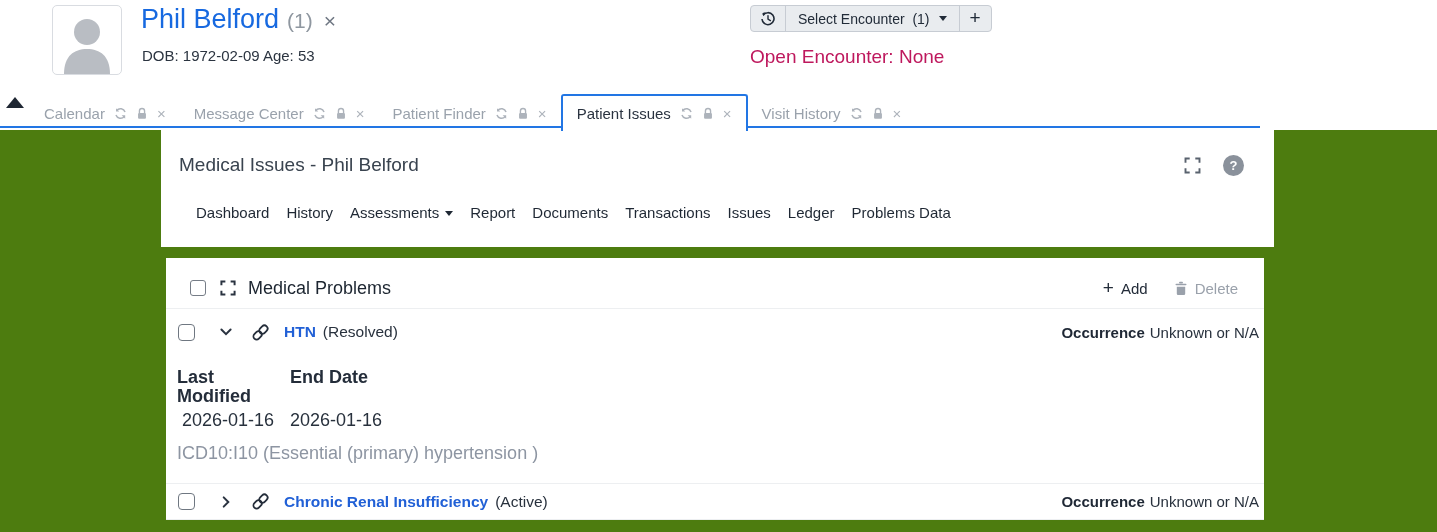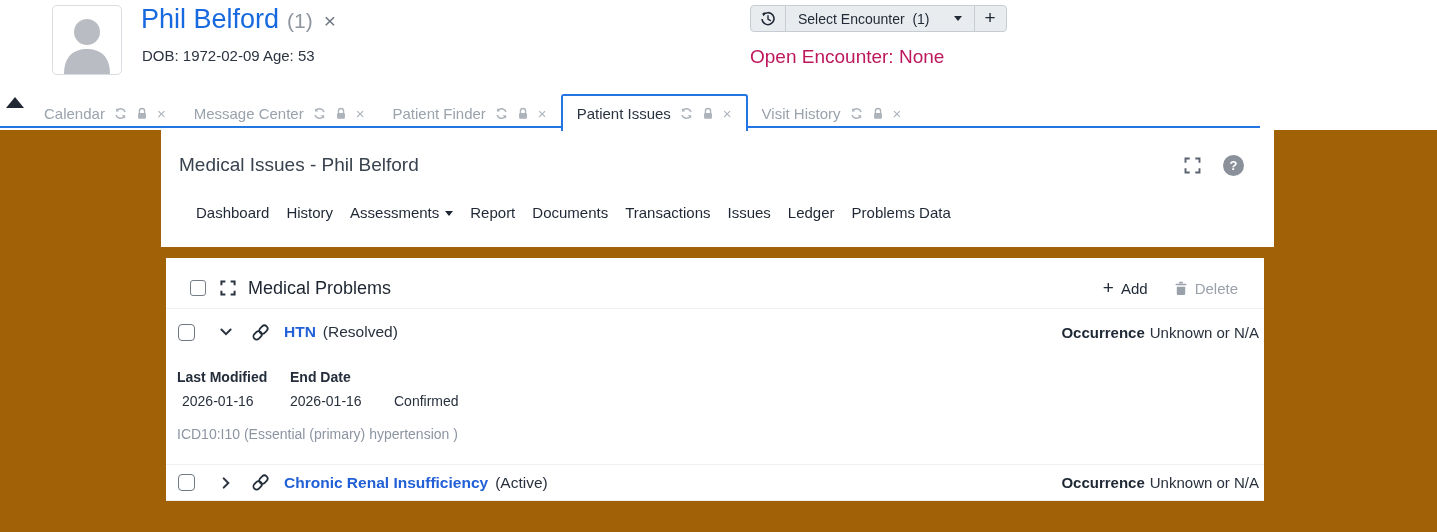--- a/index.html
+++ b/index.html
@@ -16,34 +16,34 @@
   .avatar-box { position:absolute; left:8px; top:5px; width:70px; height:70px; border:1px solid #d9dce1; border-radius:5px; background:#fff; display:flex; align-items:flex-end; justify-content:center; overflow:hidden; }
   .name-line { position:absolute; left:97px; top:4px; display:flex; align-items:baseline; }
   .patient-name { font-size:27px; font-weight:500; color:#1769e0; cursor:pointer; }
   .patient-count { font-size:21px; color:#8f97a0; margin-left:8px; }
   .patient-close { font-size:21px; color:#6e7682; margin-left:11px; cursor:pointer; }
   .dob-line { position:absolute; left:98px; top:47px; font-size:15px; color:#2b3440; }
   .enc-group { position:absolute; left:706px; top:5px; height:27px; display:flex; border:1px solid #c7ccd3; border-radius:4px; background:#e9ecef; overflow:hidden; }
   .enc-btn { display:flex; align-items:center; justify-content:center; color:#212b38; border-right:1px solid #c7ccd3; cursor:pointer; background:transparent; }
   .enc-btn:last-child { border-right:none; }
   .enc-history { width:35px; }
-  .enc-select { padding:6px 12px; font-size:14px; white-space:pre;gap:15px; }
+  .enc-select { padding:6px 12px; font-size:14px; white-space:pre; }
   .enc-plus { width:31px; font-size:19px; line-height:1; padding-bottom:2px; }
   .caret-down { width:0; height:0; border-left:4px solid transparent; border-right:4px solid transparent; border-top:5px solid #212b38; margin-left:9px; }
   .open-enc { position:absolute; left:706px; top:46px; font-size:19px; color:#be185d; }
   
   .tabbar { position:absolute; top:95px; left:0; width:1260px; height:33px; background:#fff; border-bottom:2px solid #2276e4; display:flex; align-items:flex-end; }
   .eject { position:absolute; left:6px; top:2px; width:0; height:0; border-left:9px solid transparent; border-right:9px solid transparent; border-bottom:11px solid #1f2733; }
   .tabs { display:flex; margin-left:30px; align-items:flex-end; }
   .tab { height:26px; display:flex; align-items:center; gap:9px; padding:0 14px; font-size:15px; color:#9aa2ac; cursor:pointer; }
   .tab .ticon { color:#adb3bb; display:flex; align-items:center; cursor:pointer; }
   .tab .tclose { font-size:15px; line-height:1; }
   .tab.active { height:37px; margin-bottom:-5px; background:#fff; border:2px solid #2276e4; border-bottom:none; border-radius:3px 3px 0 0; color:#2a3340; position:relative; z-index:2; }
   
-  .content { position:absolute; top:130px; left:0; width:1437px; height:402px; background:#a16207; }
+  .content { position:absolute; top:130px; left:0; width:1437px; height:402px; background:#4d7c0f; }
   .card1 { position:absolute; left:161px; top:0; width:1113px; height:117px; background:#fff; }
   .title-row { display:flex; align-items:center; height:62px; padding:8px 30px 0 18px; }
   .panel-title { font-size:19px; color:#39434f; }
   .title-icons { margin-left:auto; display:flex; align-items:center; gap:22px; }
   .help-circle { width:21px; height:21px; border-radius:50%; background:#8a919b; color:#fff; font-size:13px; font-weight:700; display:flex; align-items:center; justify-content:center; cursor:pointer; }
   .fs-icon { color:#59626e; display:flex; cursor:pointer; }
   .menu { display:flex; gap:17px; padding-left:35px; margin-top:12px; font-size:15px; color:#1f2834; }
   .menu-item { display:flex; align-items:center; cursor:pointer; }
   .menu-item .caret-down { border-top-color:#1f2834; margin-left:6px; margin-top:2px; }
   
@@ -59,21 +59,21 @@
   .del-btn { display:flex; align-items:center; gap:7px; font-size:15px; color:#9aa1ab; cursor:default; }
   .divider { height:1px; background:#edeff1; }
   .prob-row { display:flex; align-items:center; height:46px; padding:0 5px 0 12px; font-size:15.5px; }
   .prob-row.collapsed { height:35px; }
   .chev { color:#2a3340; display:flex; margin-left:23px; cursor:pointer; }
   .link-icon { color:#242d3a; display:flex; margin-left:17px; }
   .prob-name { font-weight:700; color:#2160d6; margin-left:14px; cursor:pointer; }
   .prob-status { color:#28313d; margin-left:7px; }
   .occurrence { margin-left:auto; font-size:15px; color:#28313d; display:flex; gap:5px; }
   .occ-label { font-weight:700; color:#1f2835; }
-  .details { padding:0 0 20px 11px; font-size:14px; }
+  .details { padding:0 0 20px 11px; font-size:18px; }
   .dt-head, .dt-vals { display:grid; grid-template-columns:113px 104px auto; line-height:19px; }
   .dt-head { margin-top:13px; font-weight:700; color:#242d3a; }
   .dt-vals { margin-top:5px; color:#28313d; }
   .dt-vals .c1 { padding-left:5px; }
   .icd-line { margin-top:14px; line-height:19px; color:#8d95a2; }
 </style>
 </head>
 <body>
 
 <div class="patient-header">
@@ -313,21 +313,20 @@
     </div>
 
     <div class="details">
       <div class="dt-head">
         <span>Last Modified</span>
         <span>End Date</span>
       </div>
       <div class="dt-vals">
         <span class="c1">2026-01-16</span>
         <span>2026-01-16</span>
-        <span>Confirmed</span>
       </div>
       <div class="icd-line">ICD10:I10 (Essential (primary) hypertension )</div>
     </div>
     <div class="divider"></div>
 
     <div class="prob-row collapsed">
       <span class="cb row-cb"></span>
       <span class="chev">
         <svg width="16" height="16" viewBox="0 0 16 16">
             <path fill="none" stroke="currentColor" stroke-width="2" stroke-linecap="round" d="M5.7 3.4 L10.3 8 L5.7 12.6"></path>

